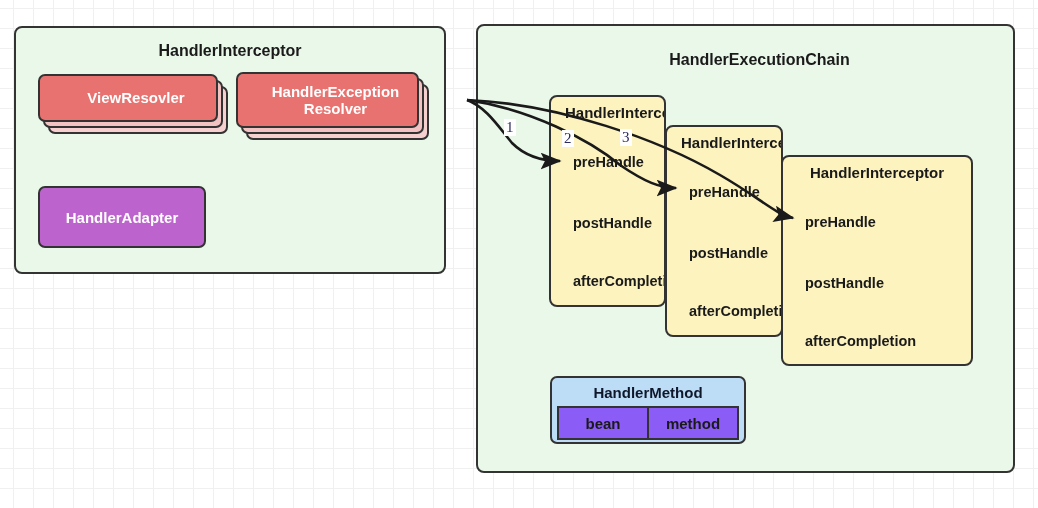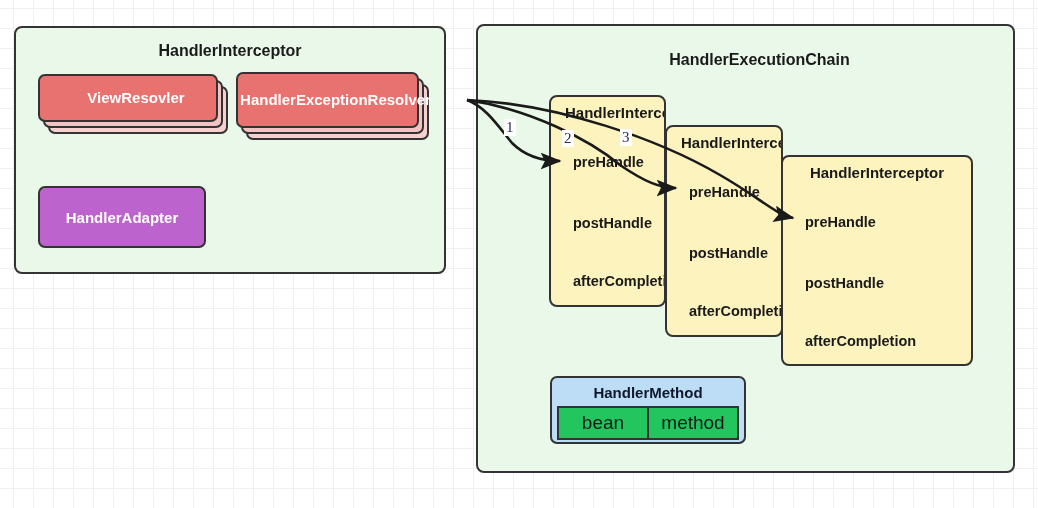--- a/index.html
+++ b/index.html
@@ -125,26 +125,26 @@
     padding: 1px 0 5px 0;
   }
   .hm-cells {
     display: flex;
     border: 2px solid #333333;
     box-sizing: border-box;
     height: 34px;
   }
   .hm-cell {
     flex: 1;
-    background: #22c55e;
+    background: #8b5cf6;
     display: flex;
     align-items: center;
     justify-content: center;
-    font-weight: normal;
-    font-size: 19px;
+    font-weight: bold;
+    font-size: 15px;
     color: #1a1a1a;
   }
   .hm-cell + .hm-cell { border-left: 2px solid #333333; }
 
   
   #arrows {
     position: absolute;
     left: 0; top: 0;
     width: 1038px; height: 508px;
     pointer-events: none;
@@ -172,21 +172,21 @@
     <div class="stack-layer l3" style="left:10px; top:12px; width:180px; height:48px;"></div>
     <div class="stack-layer l2" style="left:5px; top:6px; width:180px; height:48px;"></div>
     <div class="stack-layer top" style="left:0px; top:0px; width:180px; height:48px;">
       <span>ViewResovler</span>
     </div>
   </div>
 
   <div class="stack-wrap" style="left:236px; top:72px; width:198px; height:70px;">
     <div class="stack-layer l3" style="left:10px; top:12px; width:183px; height:56px;"></div>
     <div class="stack-layer l2" style="left:5px; top:6px; width:183px; height:56px;"></div>
-    <div class="stack-layer top" style="left:0px; top:0px; width:183px; height:56px; flex-direction:row;">
+    <div class="stack-layer top" style="left:0px; top:0px; width:183px; height:56px; flex-direction:column;">
       <span>HandlerException</span>
       <span>Resolver</span>
     </div>
   </div>
 
   <div class="plain-box purple" style="left:38px; top:186px; width:168px; height:62px;">
     <span>HandlerAdapter</span>
   </div>
 
   <div class="container-box" style="left:476px; top:24px; width:539px; height:449px;">

